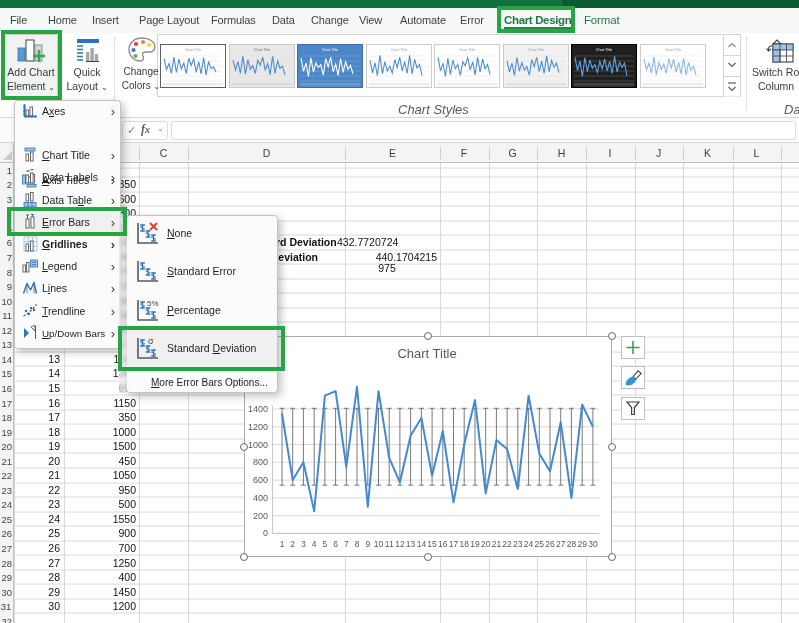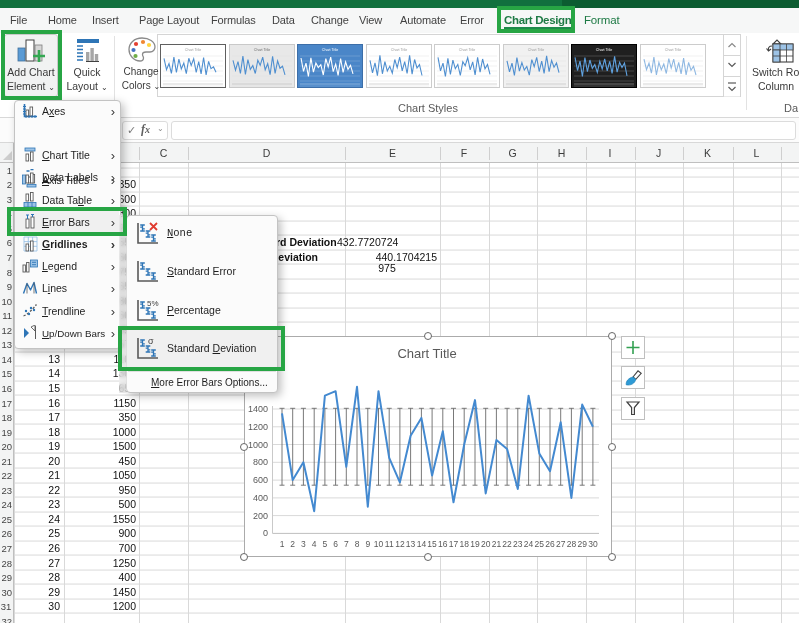--- a/index.html
+++ b/index.html
@@ -1,21 +1,21 @@
 <!DOCTYPE html>
 <html><head><meta charset="utf-8">
 <style>
 *{margin:0;padding:0;box-sizing:border-box;}
 html,body{width:799px;height:623px;overflow:hidden;background:#fff;
  font-family:"Liberation Sans",sans-serif;-webkit-font-smoothing:antialiased;}
 .abs{position:absolute;}
 body{position:relative;}
 .vline{position:absolute;width:1px;background:#d9d9d9;}
 .tab{position:absolute;top:14px;font-size:11px;letter-spacing:-0.15px;color:#424242;white-space:nowrap;}
-.glabel{position:absolute;font-size:11px;color:#5a5a5a;white-space:nowrap;}
+.glabel{position:absolute;font-size:13px;color:#5a5a5a;white-space:nowrap;font-style:italic;}
 .btxt{position:absolute;font-size:10.5px;color:#3a3a3a;text-align:center;white-space:nowrap;}
 .gbox{position:absolute;border:4px solid #27a544;z-index:60;}
 .colh{position:absolute;top:147px;font-size:10.5px;color:#3c3c3c;width:30px;text-align:center;}
 .rn{position:absolute;font-size:9.5px;color:#444;width:12px;text-align:right;}
 .cell{position:absolute;font-size:10.5px;color:#111;white-space:nowrap;}
 .mlab{position:absolute;left:27px;top:50%;transform:translateY(-50%);font-size:10.5px;color:#1e1e1e;white-space:nowrap;}
 .marr{position:absolute;right:4px;top:50%;transform:translateY(-50%);font-size:13px;color:#3a3a3a;}
 .smlab{position:absolute;left:166px;top:50%;transform:translateY(-50%);font-size:10.5px;color:#1e1e1e;white-space:nowrap;}
 u{text-decoration-thickness:1px;}
 </style></head><body>
@@ -614,21 +614,21 @@
     <svg width="16" height="16" viewBox="0 0 16 16" style="position:absolute;left:7px;top:50%;transform:translateY(-50%);">
       <path d="M2 3 L2 13 L7 8 Z" fill="#2e75b6"></path>
       <path d="M9 2 l4 4 l0 -6 Z" fill="none" stroke="#595959" stroke-width="0.9"></path>
       <path d="M13.5 1 v13" stroke="#595959" stroke-width="1"></path>
     </svg>
     <span class="mlab"><span style="font-size:9.8px;"><u>U</u>p/Down Bars</span></span>
     <span class="marr">›</span>
   </div>
 <div class="abs" style="left:126px;top:214.5px;width:152px;height:178.5px;background:#fbfbfb;
 border:1px solid #c3c3c3;border-radius:4px;box-shadow:3px 3px 8px rgba(0,0,0,0.25);z-index:45;"></div>
-<div class="abs" style="left:127px;top:214.0px;width:164px;height:38px;z-index:46;font-family:Liberation Mono, monospace;">
+<div class="abs" style="left:127px;top:214.0px;width:164px;height:38px;z-index:46;">
     <svg width="26" height="24" viewBox="0 0 26 24" style="position:absolute;left:8px;top:50%;transform:translateY(-50%);">
       <path d="M3 2 v20 h20" stroke="#595959" stroke-width="1.6" fill="none"></path>
 <g stroke="#2e75b6" stroke-width="1.3">
 <path d="M7.5 4 v6 M5.2 4 h4.6 M5.2 10 h4.6 M7.5 6.2 h-2.3 M7.5 7.8 h2.3"></path>
 <path d="M13 10 v6 M10.7 10 h4.6 M10.7 16 h4.6 M13 12.2 h-2.3 M13 13.8 h2.3"></path>
 <path d="M18.5 14 v6 M16.2 14 h4.6 M16.2 20 h4.6 M18.5 16.2 h-2.3 M18.5 17.8 h2.3"></path>
 </g>
       <path d="M15 2 L22 9 M22 2 L15 9" stroke="#e03b2f" stroke-width="1.8"></path>
     </svg>
     <span class="smlab" style="left:40px;"><u>N</u>one</span>

